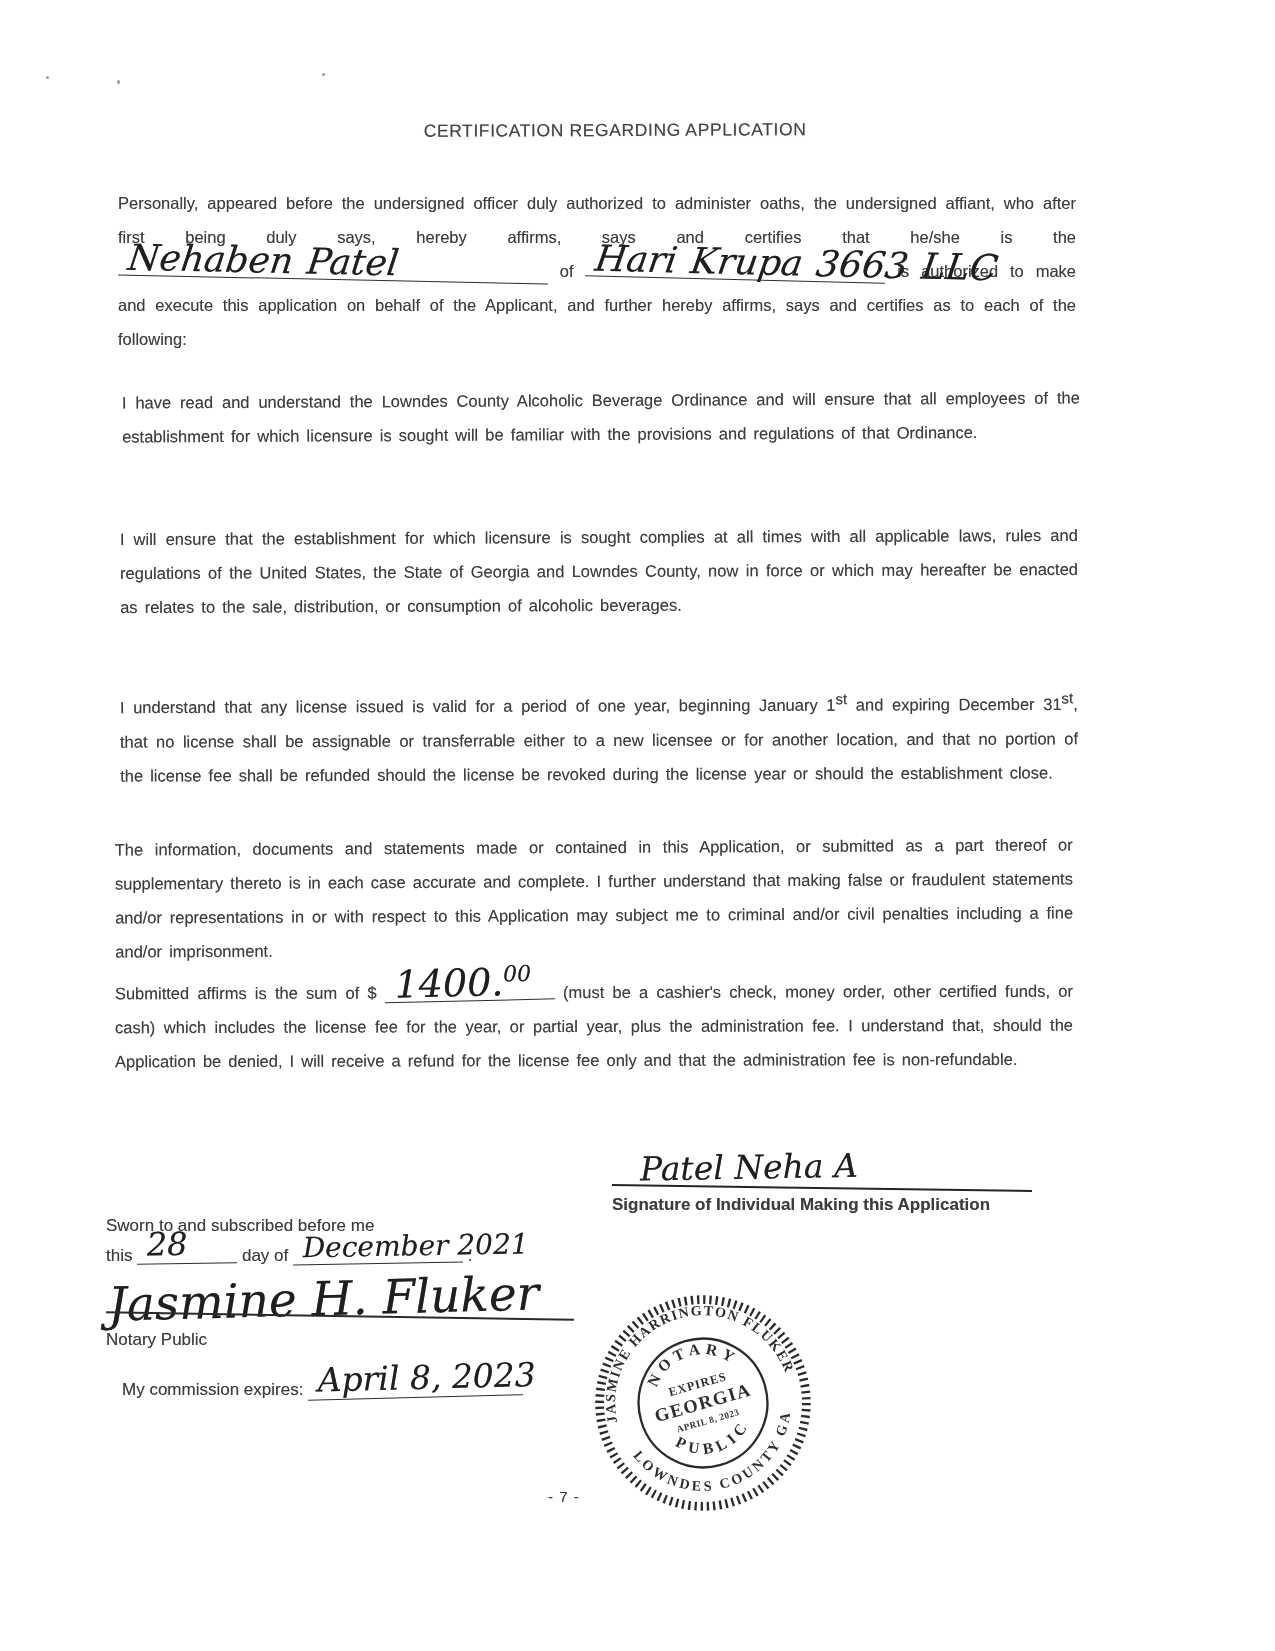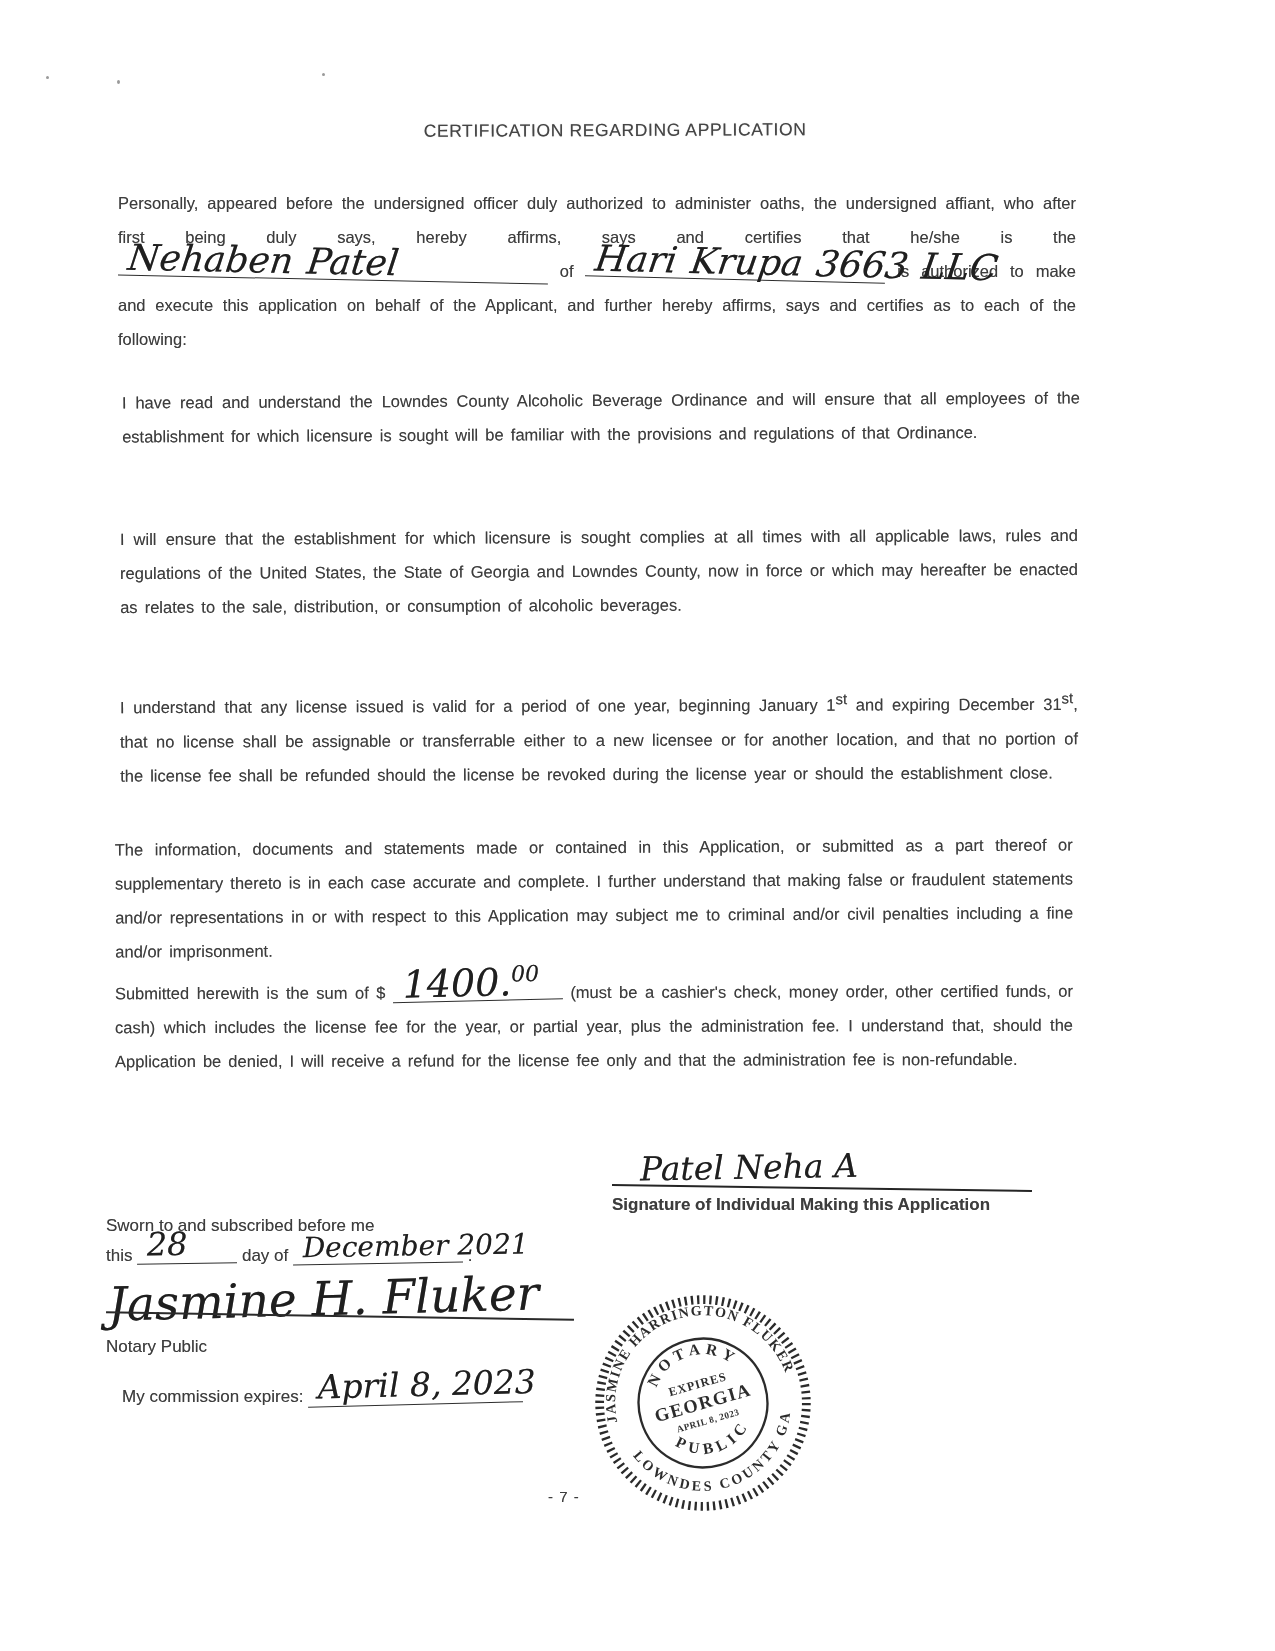--- a/index.html
+++ b/index.html
@@ -57,21 +57,21 @@
 
   .sworn-block { position: absolute; left: 106px; top: 1216px; width: 520px; font-size: 17px; }
   .sworn-row2 { margin-top: 10px; }
   .day-blank { width: 100px; transform: rotate(-0.8deg); }
   .hw-day { font-size: 32px; left: 28px; }
   .month-blank { width: 170px; transform: rotate(-1deg); }
   .hw-month { font-size: 28px; left: 2px; }
   .notary-sig-wrap { margin-top: 4px; }
   .hw-notary { font-size: 47px; white-space: nowrap; transform: rotate(-1.5deg); margin-left: 2px; }
   .notary-line { width: 468px; border-top: 2px solid #2a2a2a; margin-top: -10px; transform: rotate(0.9deg); }
-  .notary-label { margin-top: 20px; }
+  .notary-label { margin-top: 13px; }
   .commission-row { margin-top: 30px; margin-left: 16px; }
   .commission-blank { width: 215px; transform: rotate(-1.5deg); }
   .hw-commission { font-size: 33px; left: 4px; }
 
   .date-block { position: absolute; left: 617px; top: 1258px; width: 460px; font-size: 17px; }
   .date-blank { width: 340px; transform: rotate(0.6deg); }
   .hw-date { font-size: 29px; left: 18px; letter-spacing: 4px; }
 
   .seal { position: absolute; left: 586px; top: 1286px; width: 234px; height: 234px; opacity: 0.93; }
   .seal-text { font-family: "Liberation Serif", serif; font-weight: bold; fill: #1c1c1c; }
@@ -111,21 +111,21 @@
 
   <p class="para p2 typed">I have read and understand the Lowndes County Alcoholic Beverage Ordinance and will ensure that all employees of the establishment for which licensure is sought will be familiar with the provisions and regulations of that Ordinance.</p>
 
   <p class="para p3 typed">I will ensure that the establishment for which licensure is sought complies at all times with all applicable laws, rules and regulations of the United States, the State of Georgia and Lowndes County, now in force or which may hereafter be enacted as relates to the sale, distribution, or consumption of alcoholic beverages.</p>
 
   <p class="para p4 typed"><span>I understand that any license issued is valid for a period of one year, beginning January 1</span><sup>st</sup><span> and expiring December 31</span><sup>st</sup><span>, that no license shall be assignable or transferrable either to a new licensee or for another location, and that no portion of the license fee shall be refunded should the license be revoked during the license year or should the establishment close.</span></p>
 
   <p class="para p5 typed">The information, documents and statements made or contained in this Application, or submitted as a part thereof or supplementary thereto is in each case accurate and complete.  I further understand that making false or fraudulent statements and/or representations in or with respect to this Application may subject me to criminal and/or civil penalties including a fine and/or imprisonment.</p>
 
   <p class="para p6 typed">
-    <span>Submitted herewith is the sum of $</span>
+    <span>Submitted affirms is the sum of $</span>
     <span class="blank amount-blank"><span class="hw hw-amount"><span>1400.</span><sup class="cents">00</sup></span></span>
     <span>(must be a cashier's check, money order, other certified funds, or cash) which includes the license fee for the year, or partial year, plus the administration fee.  I understand that, should the Application be denied, I will receive a refund for the license fee only and that the administration fee is non-refundable.</span>
   </p>
 
   <div class="sig-block">
     <div class="hw hw-sig">Patel Neha A</div>
     <div class="sig-line"></div>
     <div class="sig-caption typed">Signature of Individual Making this Application</div>
   </div>
 

